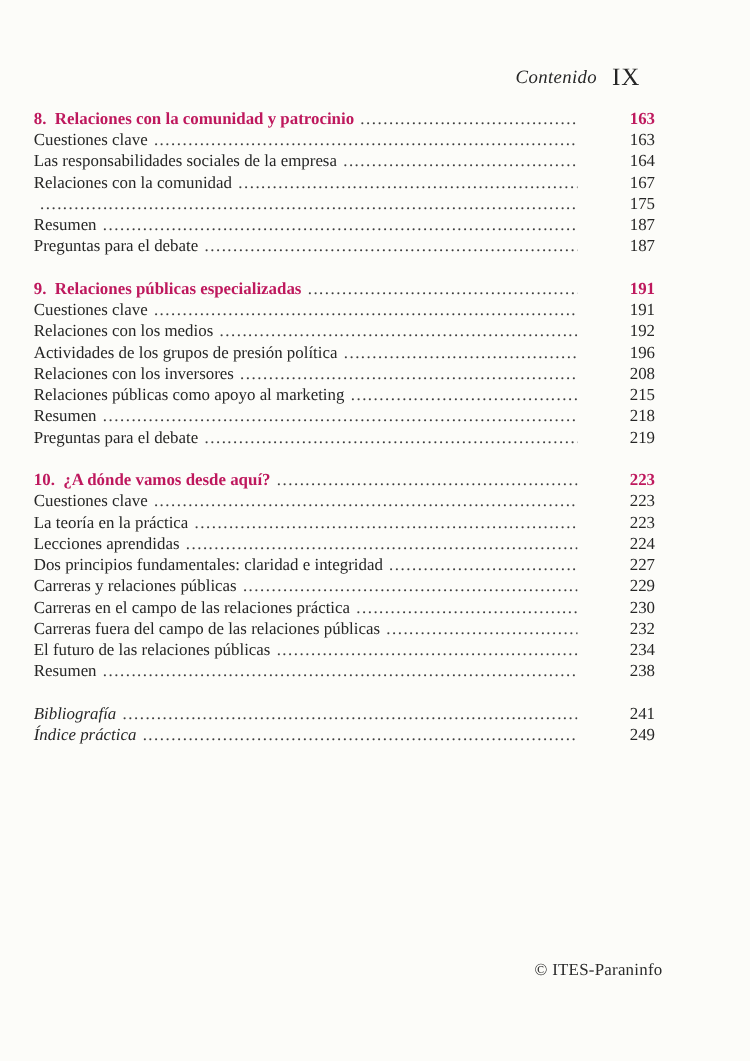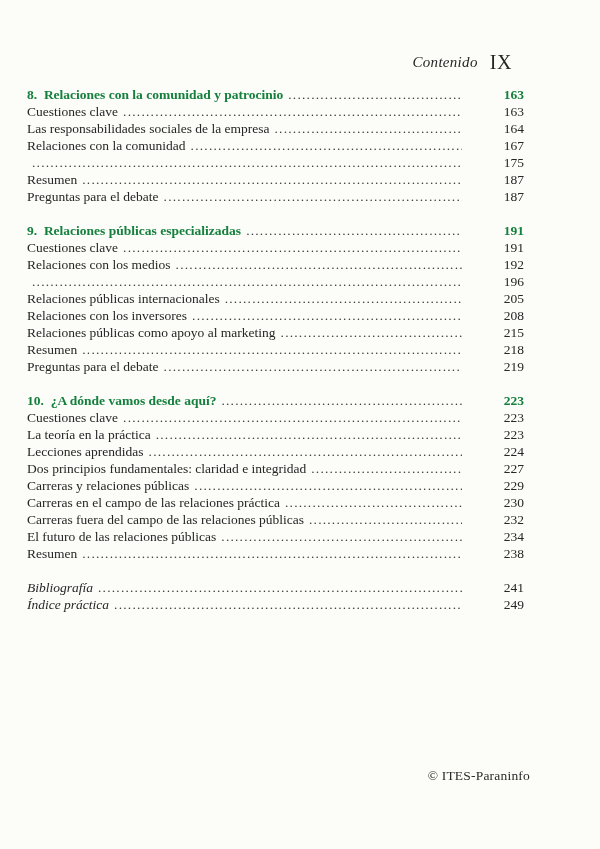--- a/index.html
+++ b/index.html
@@ -65,21 +65,21 @@
     font-style: normal;
     font-size: 13.5px;
   }
   .pagenum {
     flex: 0 0 auto;
     width: 62px;
     text-align: right;
   }
   .row.chapter {
     font-weight: bold;
-    color: #15803d;
+    color: #be185d;
   }
   .row.italic .label { font-style: italic; }
   
   .copyright {
     position: absolute;
     top: 768px;
     right: 70px;
     font-size: 13.5px;
     color: #2a2a2a;
     letter-spacing: 0.2px;
@@ -142,27 +142,23 @@
           <span class="label">Cuestiones clave</span>
           <span class="dots"></span>
           <span class="pagenum">191</span>
         </div>
         <div class="row entry">
           <span class="label">Relaciones con los medios</span>
           <span class="dots"></span>
           <span class="pagenum">192</span>
         </div>
         <div class="row entry">
+          <span class="label">Actividades de los grupos de presión política</span>
           <span class="dots"></span>
           <span class="pagenum">196</span>
-        </div>
-        <div class="row entry">
-          <span class="label">Relaciones públicas internacionales</span>
-          <span class="dots"></span>
-          <span class="pagenum">205</span>
         </div>
         <div class="row entry">
           <span class="label">Relaciones con los inversores</span>
           <span class="dots"></span>
           <span class="pagenum">208</span>
         </div>
         <div class="row entry">
           <span class="label">Relaciones públicas como apoyo al marketing</span>
           <span class="dots"></span>
           <span class="pagenum">215</span>

